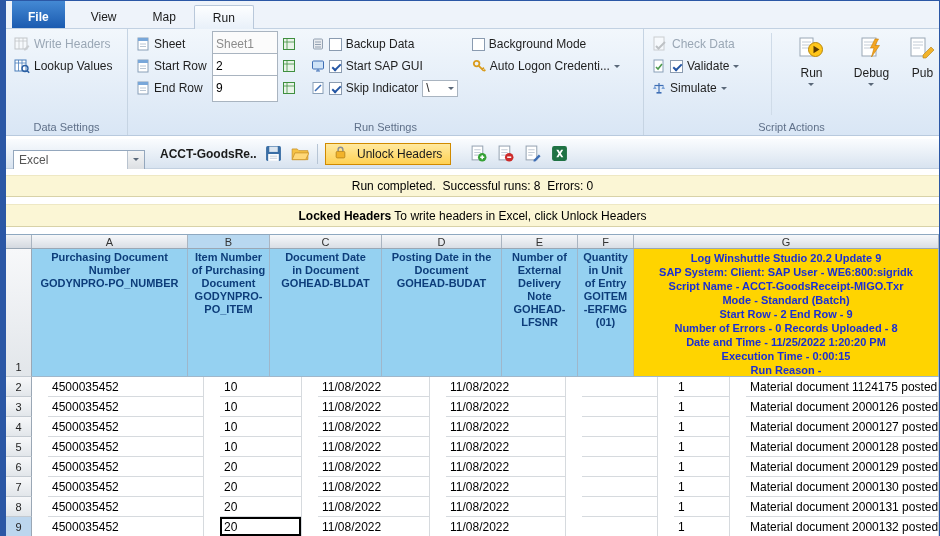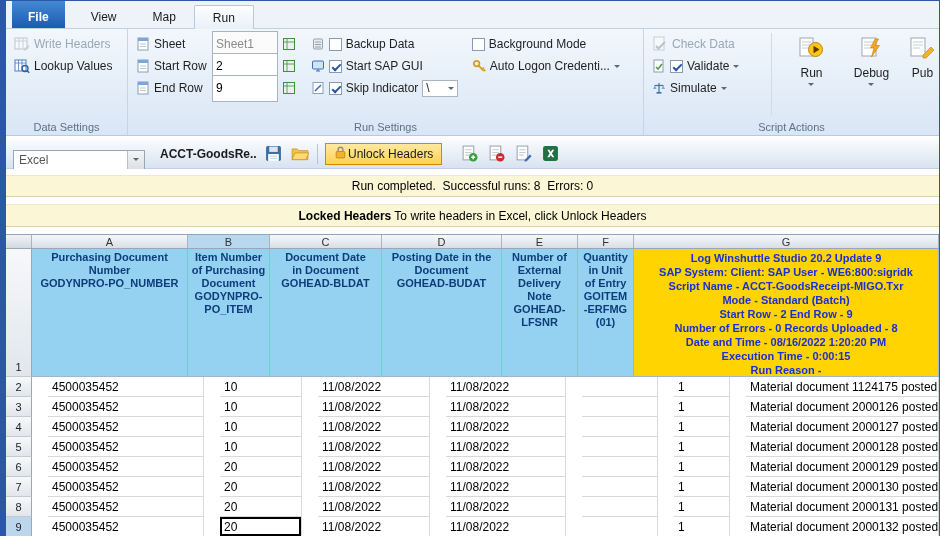--- a/index.html
+++ b/index.html
@@ -36,21 +36,21 @@
   .bigbtn .arr{margin-top:1px;}
   .bigbtn.pub{width:28px;overflow:hidden;}
 
   
   .wgap{background:#fff;flex:none;}
   .toolbar{height:30px;background:linear-gradient(#fafcfe,#d8e3f0);display:flex;align-items:center;gap:7px;padding:0 7px;border-bottom:1px solid #c2d0e0;flex:none;}
   .combo{width:132px;height:20px;border:1px solid #94a7bd;background:#fff;display:flex;align-items:center;justify-content:space-between;font-size:12px;color:#555;padding-left:5px;margin-top:12px;}
   .combo .arrowbox{width:17px;height:100%;background:linear-gradient(#f4f5f6,#dcdfe3);border-left:1px solid #b9c3cf;display:flex;align-items:center;justify-content:center;}
   .scriptname{font-weight:bold;font-size:12px;color:#1a1a1a;margin-left:8px;width:96px;overflow:hidden;white-space:nowrap;}
   .vsep{width:1px;height:20px;background:#b7c5d5;flex:none;}
-  .unlockbtn{display:flex;align-items:center;gap:1px;height:22px;padding:0 8px;background:linear-gradient(#ffe9a0,#ffd153);border:1px solid #d08a00;font-size:12px;color:#1a1a1a;}
+  .unlockbtn{display:flex;align-items:center;gap:10px;height:22px;padding:0 8px;background:linear-gradient(#ffe9a0,#ffd153);border:1px solid #d08a00;font-size:12px;color:#1a1a1a;}
   .tbicon{width:20px;height:20px;display:flex;align-items:center;justify-content:center;flex:none;}
 
   
   .bar{background:#fbf6d5;border-top:1px solid #eee8c4;border-bottom:1px solid #d8d2a8;display:flex;align-items:center;justify-content:center;font-size:12px;color:#000;flex:none;}
   .bar span{white-space:pre;}
   .bar .b{font-weight:bold;}
   .bar1{height:22px;}
   .bar2{height:23px;}
 
   
@@ -380,21 +380,21 @@
 of Entry
 GOITEM
 -ERFMG
 (01)</div>
       <div class="hcell log cG">Log Winshuttle Studio 20.2 Update 9
 SAP System: Client: SAP User - WE6:800:sigridk
 Script Name  -  ACCT-GoodsReceipt-MIGO.Txr
 Mode - Standard (Batch)
 Start Row  -  2 End Row  -  9
 Number of Errors  -  0 Records Uploaded  -  8
-Date and Time  -  08/16/2022 1:20:20 PM
+Date and Time  -  11/25/2022 1:20:20 PM
 Execution Time  -  0:00:15
 Run Reason  -</div>
     </div>
 
     <div>
         <div class="drow">
           <div class="rownum">2</div>
           <div class="cell cA">4500035452</div>
           <div class="cell cB">10</div>
           <div class="cell cC">11/08/2022</div>

